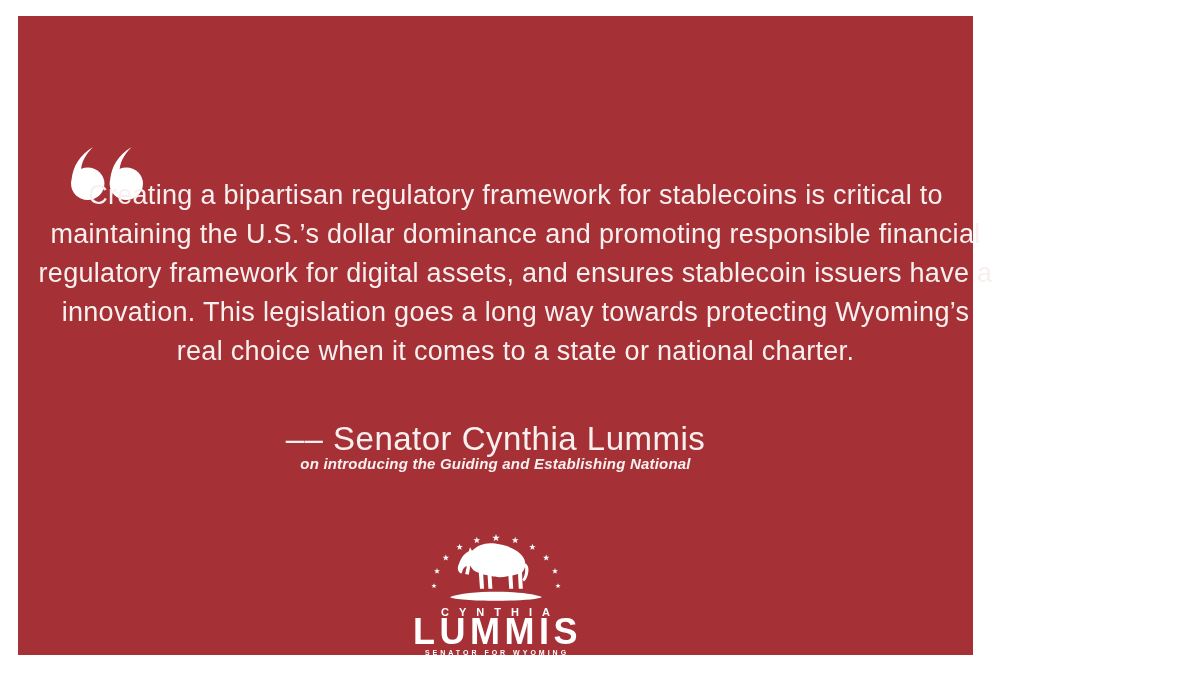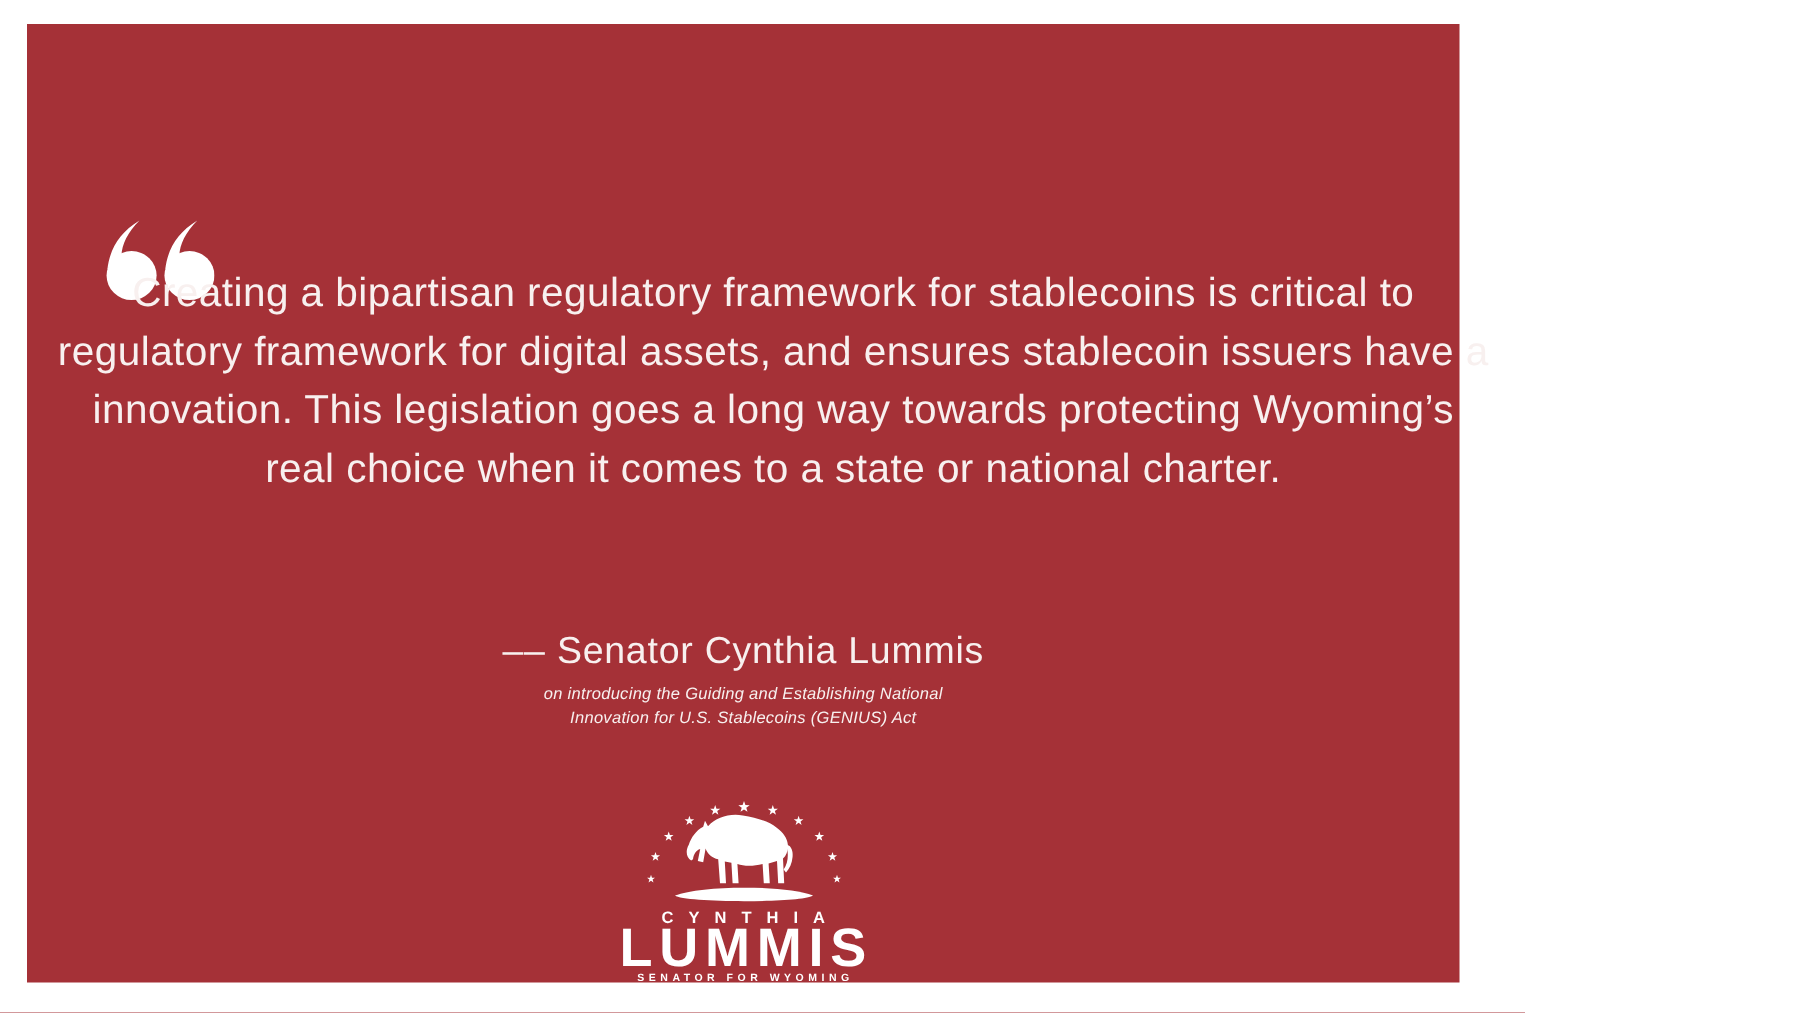--- a/index.html
+++ b/index.html
@@ -26,26 +26,26 @@
     position:absolute;left:0;right:0;top:160px;
     text-align:center;
     transform:translateX(20px);
     font-size:27px;line-height:39px;font-weight:300;
     letter-spacing:0.3px;
   }
   .qline{white-space:nowrap;}
   
   .attr-name{
     position:absolute;left:0;right:0;top:404px;
-    text-align:center;font-size:25px;font-weight:300;letter-spacing:0.5px;
+    text-align:center;font-size:33px;font-weight:300;letter-spacing:0.5px;
   }
   .attr-context{
     position:absolute;left:0;right:0;top:440px;
-    text-align:center;font-style:italic;font-weight:normal;
-    font-size:11px;line-height:15.5px;letter-spacing:0.2px;
+    text-align:center;font-style:italic;font-weight:bold;
+    font-size:15px;line-height:15.5px;letter-spacing:0.2px;
   }
   
   .logo{
     position:absolute;left:0;right:0;top:506px;
     display:flex;flex-direction:column;align-items:center;justify-content:flex-end;
   }
   .logo svg{display:block;width:160px;height:82px;}
   .logo svg path,.logo svg use{fill:#FFFFFF;}
   .logo-first{
     font-size:11px;font-weight:bold;letter-spacing:10px;padding-left:10px;
@@ -85,29 +85,29 @@
         <path d="M31.5,20 C30,33 24,44 11,52 C19,43.5 22.5,36 22.5,27.5 C26,26 29.5,23.5 31.5,20 Z"></path>
         <g transform="translate(37,0)">
           <circle cx="16" cy="16" r="16"></circle>
           <path d="M31.5,20 C30,33 24,44 11,52 C19,43.5 22.5,36 22.5,27.5 C26,26 29.5,23.5 31.5,20 Z"></path>
         </g>
       </svg>
     </div>
 
     <div class="quote-block">
       <div class="qline">Creating a bipartisan regulatory framework for stablecoins is critical to</div>
+      <div class="qline">maintaining the U.S.’s dollar dominance and promoting responsible financial</div>
       <div class="qline">regulatory framework for digital assets, and ensures stablecoin issuers have a</div>
       <div class="qline">innovation. This legislation goes a long way towards protecting Wyoming’s</div>
       <div class="qline">real choice when it comes to a state or national charter.</div>
     </div>
 
     <div class="attr-name">–– Senator Cynthia Lummis</div>
     <div class="attr-context">
       <div>on introducing the Guiding and Establishing National</div>
-      <div>Innovation for U.S. Stablecoins (GENIUS) Act</div>
     </div>
 
     <div class="logo">
       <svg viewBox="0 0 160 82">
         <defs>
           <path id="st" d="M0,-4 L0.94,-1.29 L3.8,-1.24 L1.52,0.49 L2.35,3.24 L0,1.6 L-2.35,3.24 L-1.52,0.49 L-3.8,-1.24 L-0.94,-1.29 Z"></path>
         </defs>
 
         <g>
           <use href="#st" transform="translate(18,64) scale(0.7)"></use>

